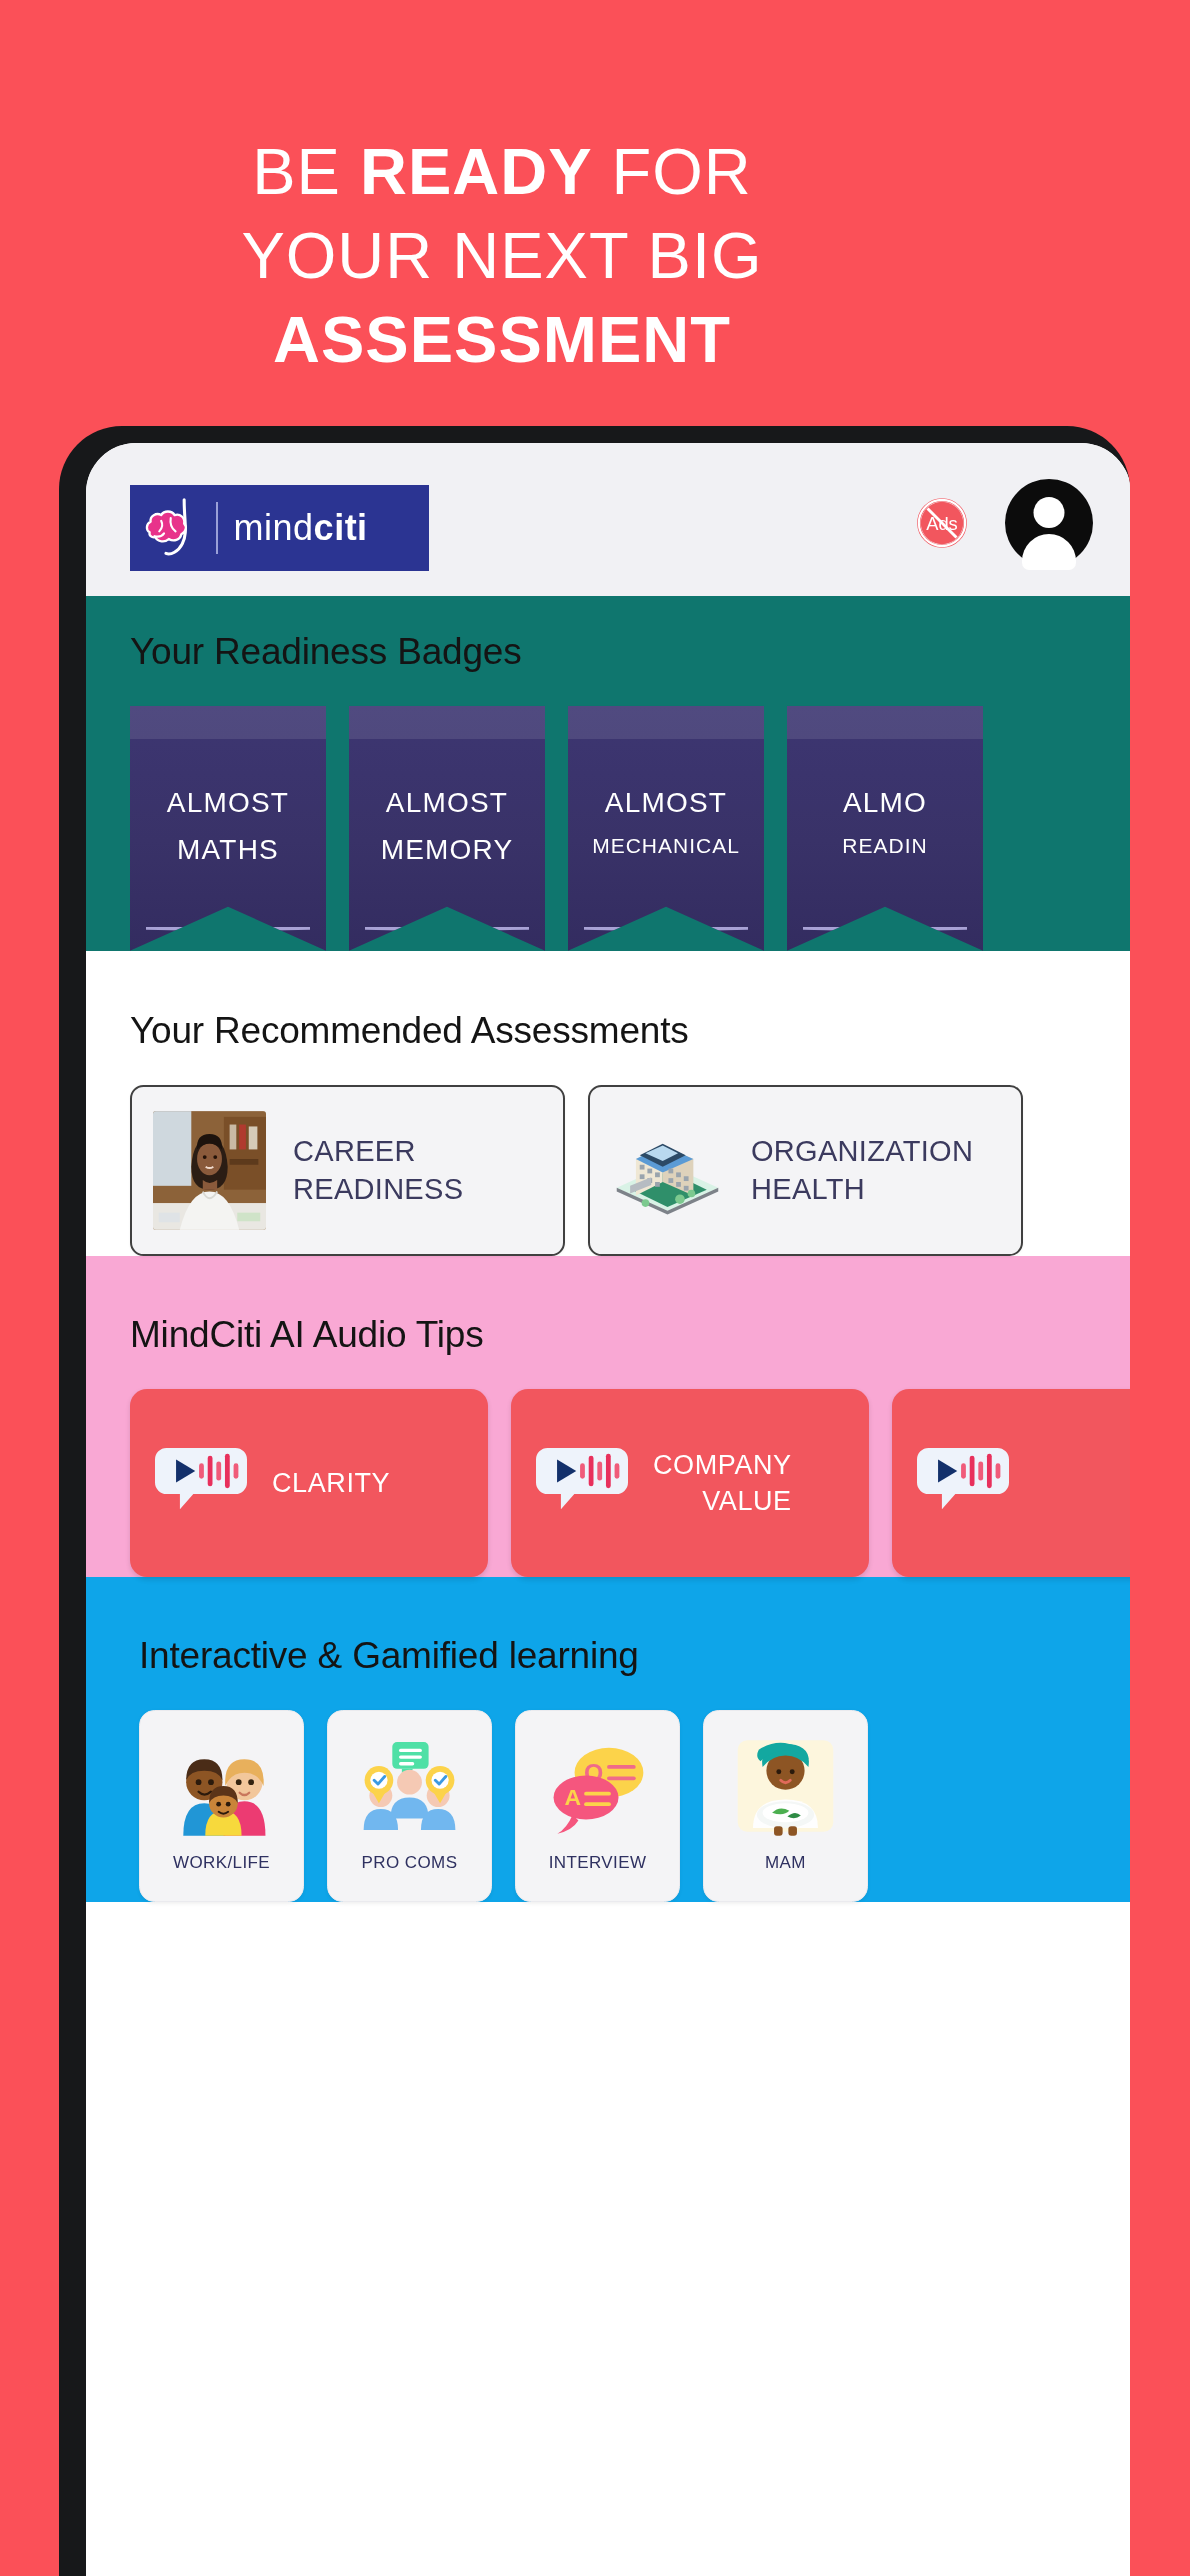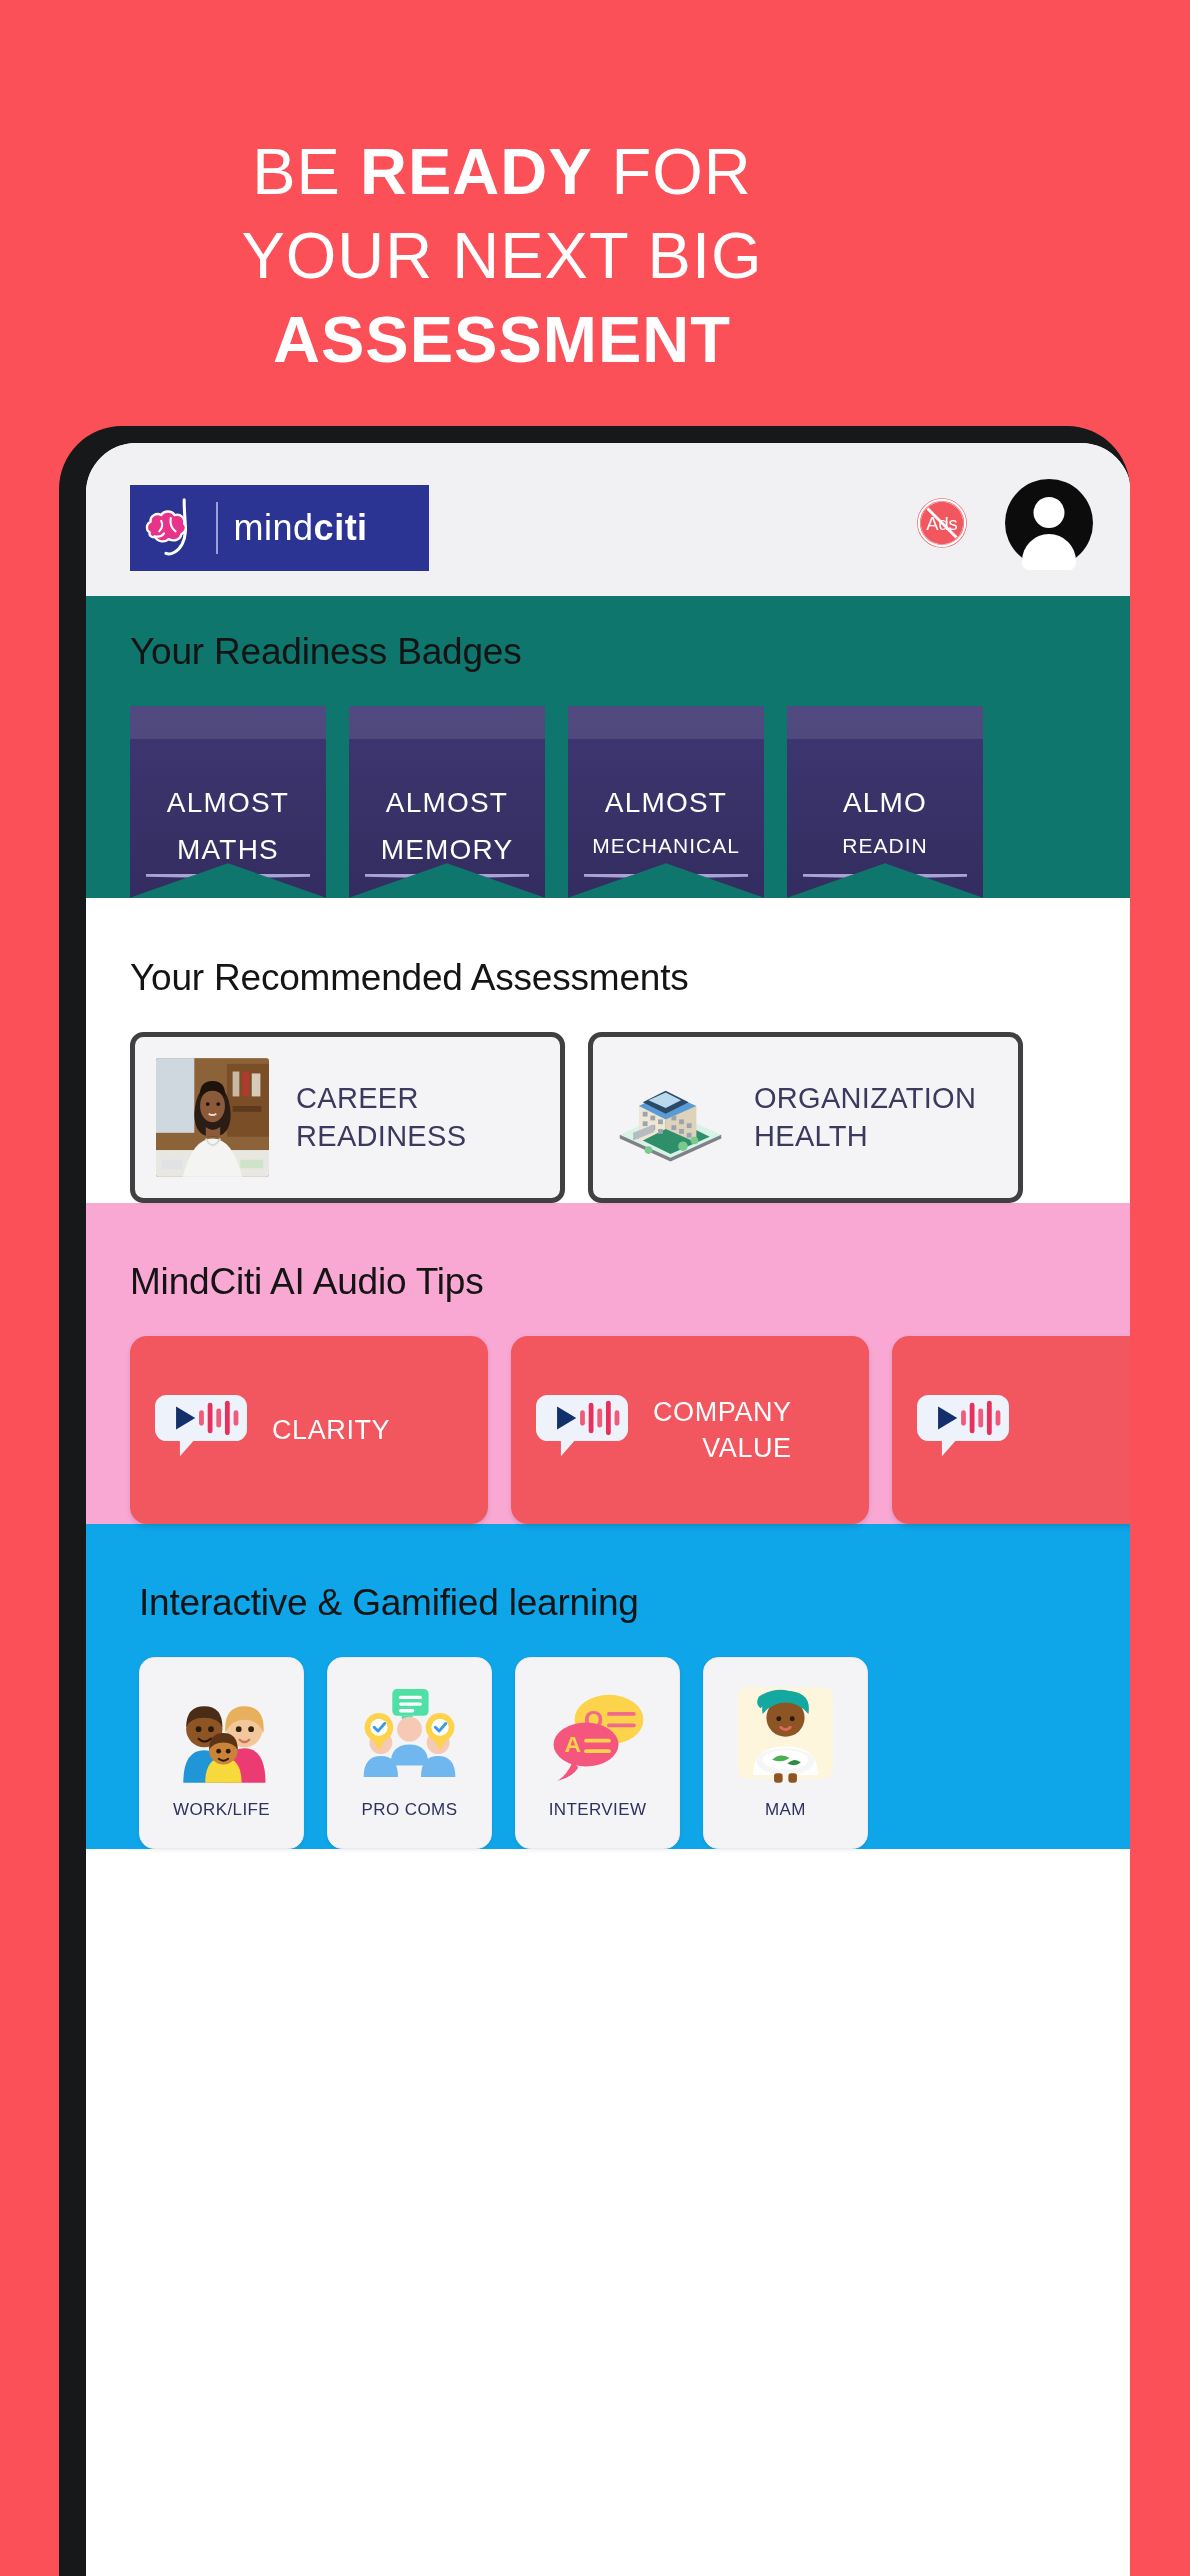--- a/index.html
+++ b/index.html
@@ -84,21 +84,21 @@
     padding:0 0 0 44px; letter-spacing:-0.2px;
   }
   .badges-wrap { background:#0f766e; padding:29px 0 0 0; }
   .badges-wrap .sec-title { padding-top:5.8px; }
 
   .badge-row {
     display:flex; gap:23px; padding:33px 0 0 44px;
     align-items:flex-start;
   }
   .badge {
-    width:196px; height:192px; flex:none; position:relative;
+    width:196px; height:245px; flex:none; position:relative;
     background:linear-gradient(180deg,#3d3672 0%,#393268 55%,#332c60 100%);
     clip-path: polygon(0 0,100% 0,100% 100%,50% 82%,0 100%);
     display:flex; flex-direction:column; align-items:center;
     padding-top:81px;
     box-shadow:0 2.9px 6.7px rgba(0,0,0,.25);
   }
   .badge::before{
     content:""; position:absolute; left:0; top:0; width:100%; height:33px;
     background:rgba(255,255,255,.10);
   }
@@ -114,21 +114,21 @@
     color:#ffffff; font-size:28px; letter-spacing:1.2px; font-weight:400;
     margin-top:15.3px; white-space:nowrap;
   }
   .badge-sub.sm { font-size:21px; letter-spacing:1px; }
 
   
   .assess-sec { background:#ffffff; padding:59px 0 0 0; }
   .assess-row { display:flex; gap:23px; padding:33px 0 0 44px; }
   .assess-card {
     width:435px; height:171px; flex:none;
-    background:#f4f4f6; border:5px solid #404040; border-radius:13.4px;
+    background:#f4f4f6; border:2px solid #404040; border-radius:13.4px;
     display:flex; align-items:center; padding:0 21px;
     box-shadow:0 1px 2.9px rgba(0,0,0,.05);
   }
   .assess-thumb { width:113px; height:119px; flex:none; border-radius:2.9px; overflow:hidden; position:relative; }
   .assess-label {
     color:#3b3a5e; font-size:29px; line-height:38px;
     margin-left:27px; letter-spacing:0.3px;
   }
 
   

